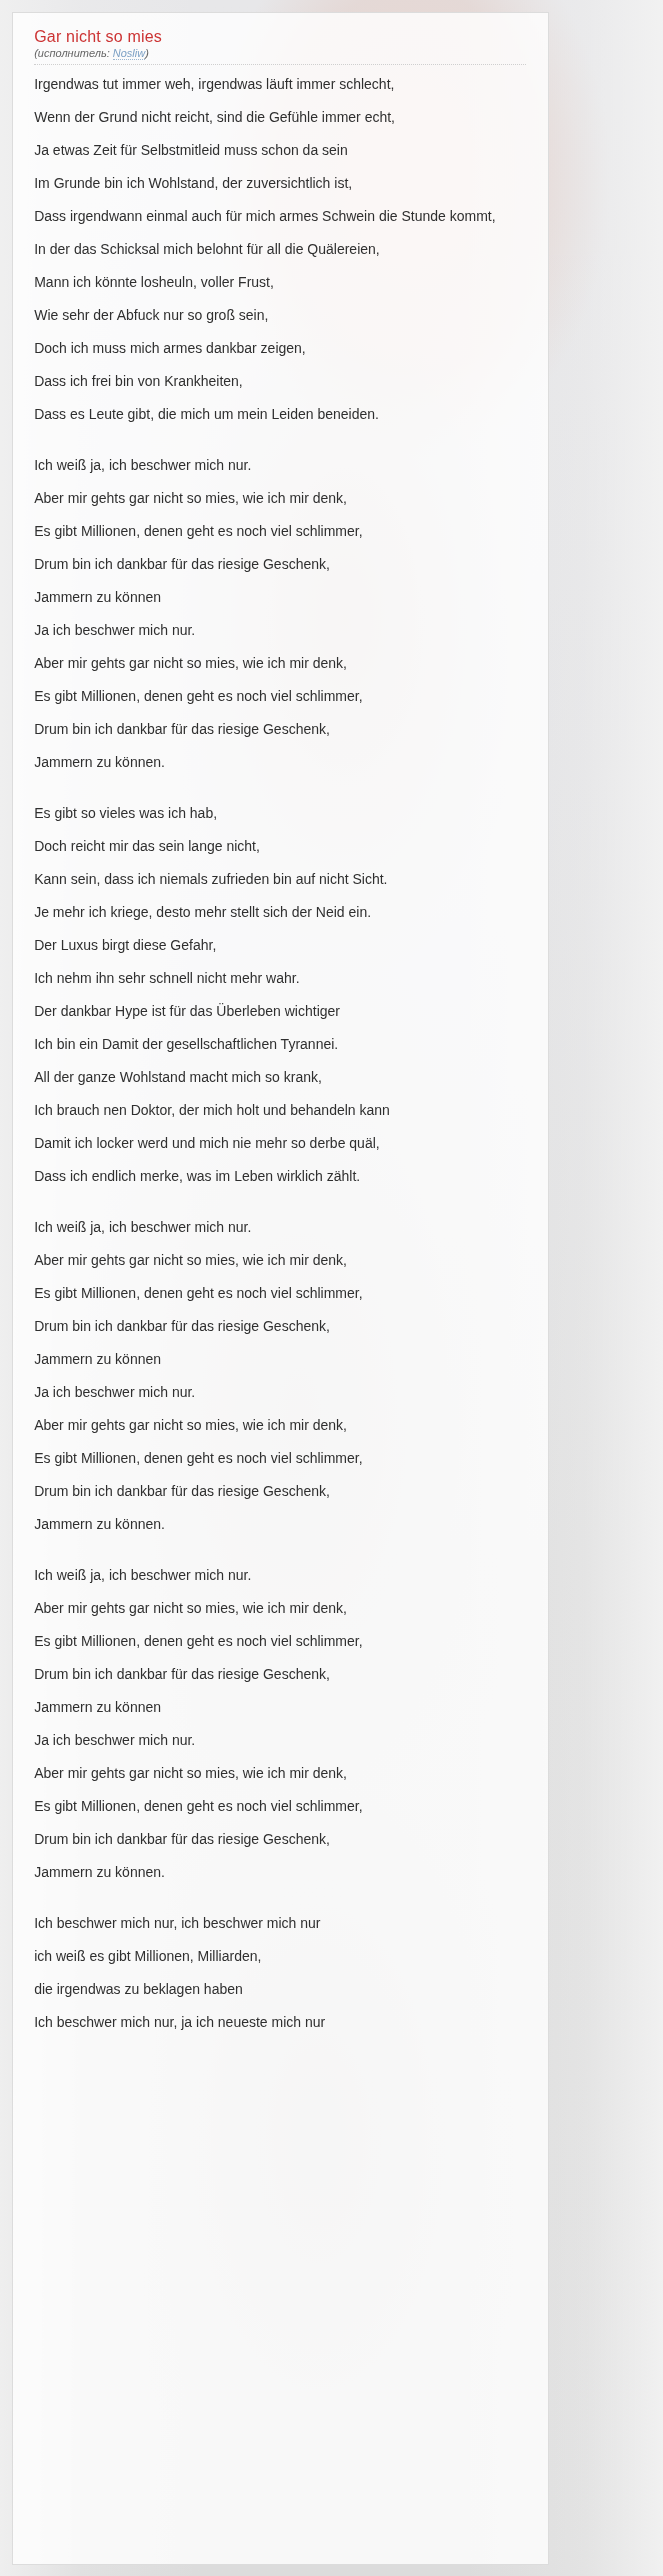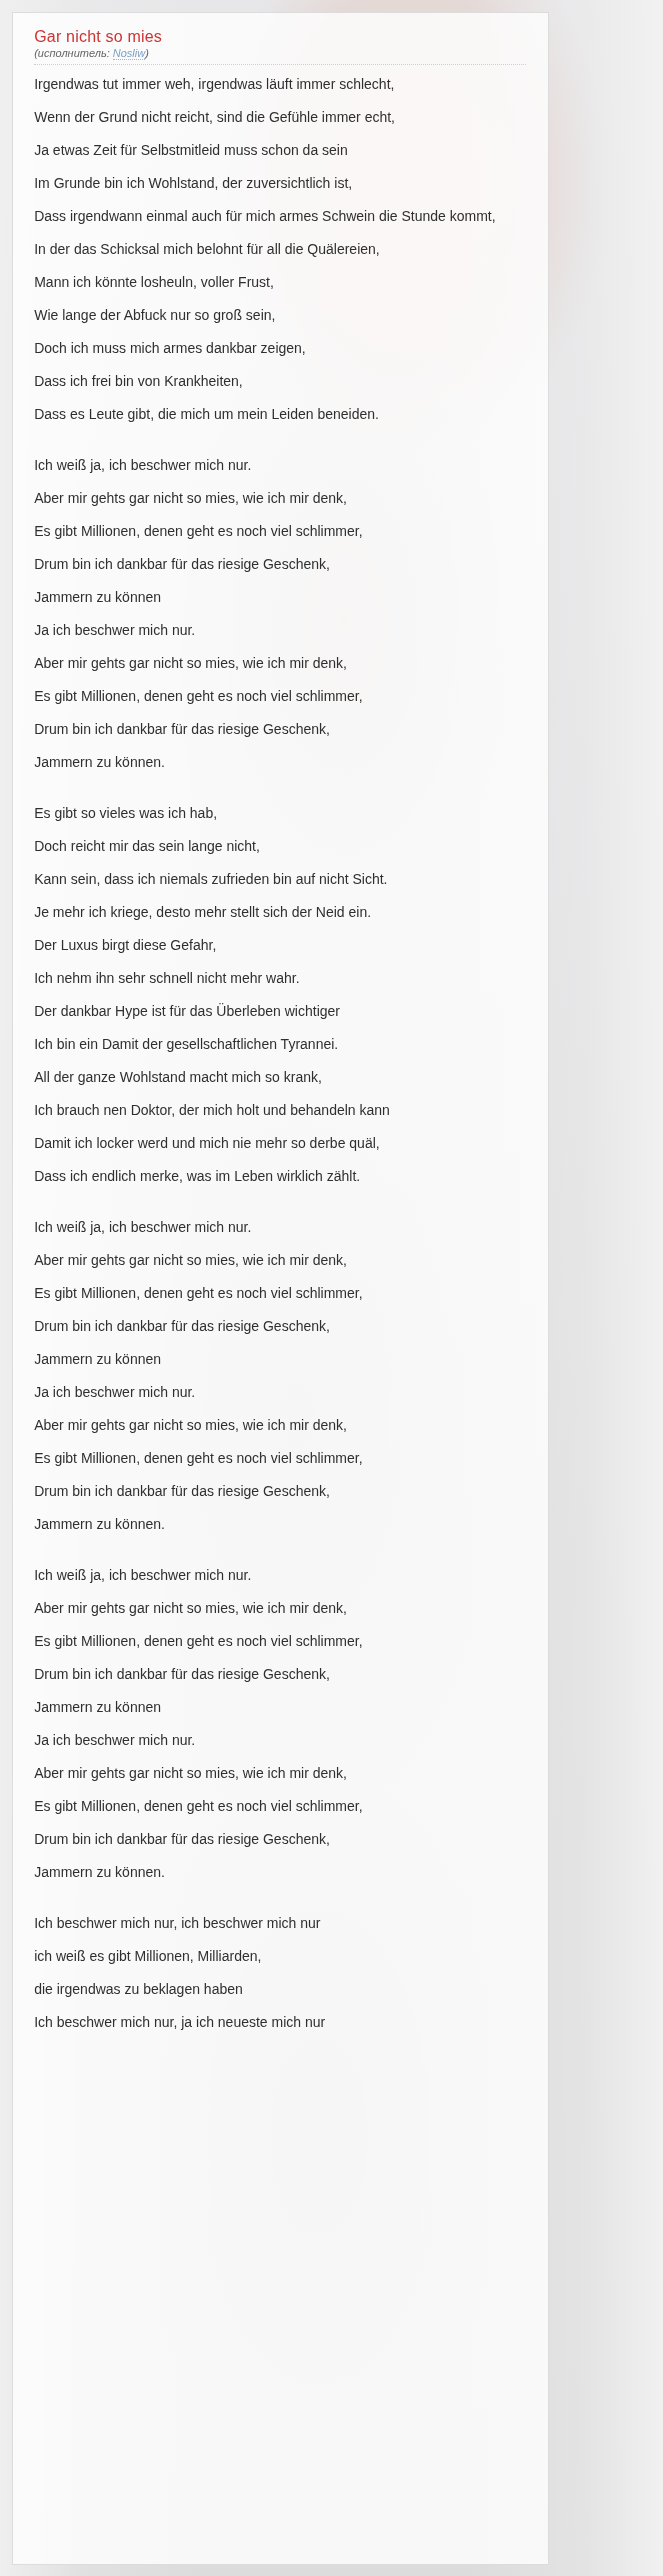--- a/index.html
+++ b/index.html
@@ -102,21 +102,21 @@
     <hr class="divider">
 
     <div class="lyrics" id="lyrics-body">
         <p class="lyric-line">Irgendwas tut immer weh, irgendwas läuft immer schlecht,</p>
         <p class="lyric-line">Wenn der Grund nicht reicht, sind die Gefühle immer echt,</p>
         <p class="lyric-line">Ja etwas Zeit für Selbstmitleid muss schon da sein</p>
         <p class="lyric-line">Im Grunde bin ich Wohlstand, der zuversichtlich ist,</p>
         <p class="lyric-line">Dass irgendwann einmal auch für mich armes Schwein die Stunde kommt,</p>
         <p class="lyric-line">In der das Schicksal mich belohnt für all die Quälereien,</p>
         <p class="lyric-line">Mann ich könnte losheuln, voller Frust,</p>
-        <p class="lyric-line">Wie lange der Abfuck nur so groß sein,</p>
+        <p class="lyric-line">Wie sehr der Abfuck nur so groß sein,</p>
         <p class="lyric-line">Doch ich muss mich armes dankbar zeigen,</p>
         <p class="lyric-line">Dass ich frei bin von Krankheiten,</p>
         <p class="lyric-line">Dass es Leute gibt, die mich um mein Leiden beneiden.</p>
         <div class="stanza-gap"></div>
         <p class="lyric-line">Ich weiß ja, ich beschwer mich nur.</p>
         <p class="lyric-line">Aber mir gehts gar nicht so mies, wie ich mir denk,</p>
         <p class="lyric-line">Es gibt Millionen, denen geht es noch viel schlimmer,</p>
         <p class="lyric-line">Drum bin ich dankbar für das riesige Geschenk,</p>
         <p class="lyric-line">Jammern zu können</p>
         <p class="lyric-line">Ja ich beschwer mich nur.</p>

